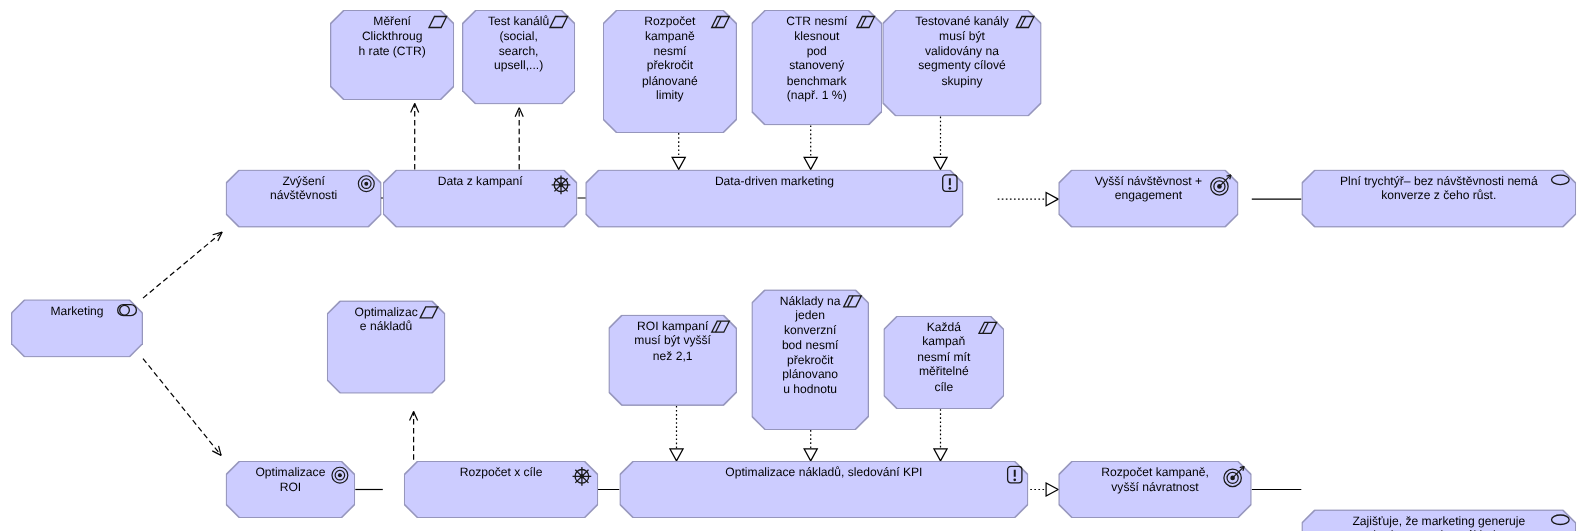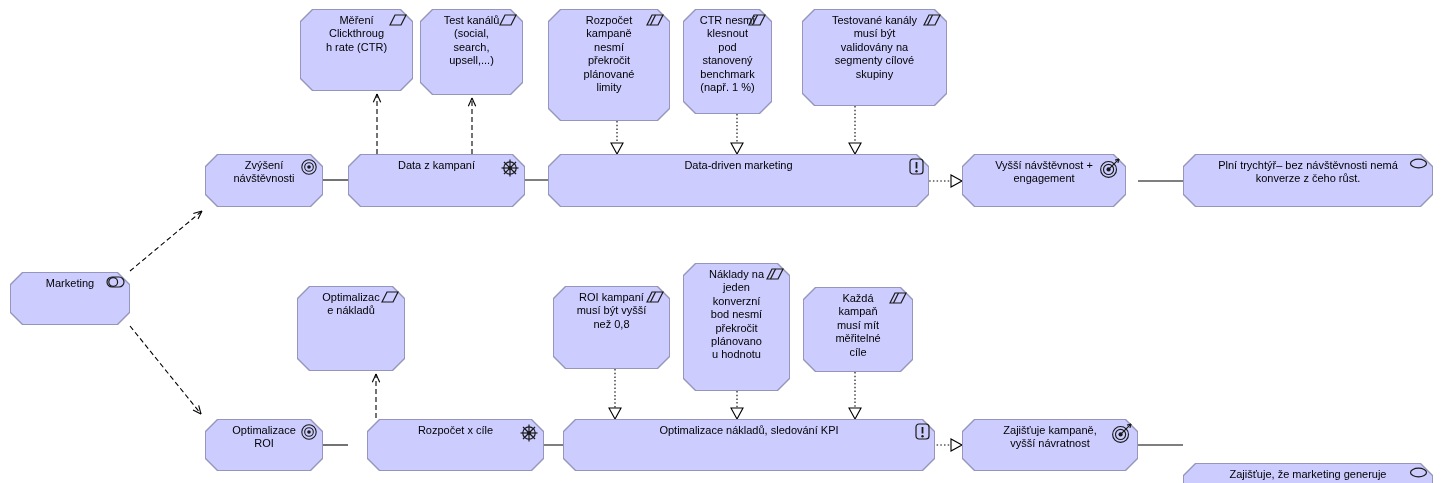--- a/index.html
+++ b/index.html
@@ -126,21 +126,21 @@
 kampaně
 nesmí
 překročit
 plánované
 limity</span>
       <svg class="node-icon" width="21" height="14" viewBox="0 0 21 14">
         <path d="M3,12 L8,2 L19,2 L14,12 Z" stroke="#1a1a1a" fill="none" stroke-width="1.2"></path>
         <line x1="11.5" y1="2" x2="6.5" y2="12" stroke="#1a1a1a" fill="none" stroke-width="1.2"></line>
       </svg>
     </div>
-    <div class="node" style="left: 683px; top: 9px; width: 89px; height: 105px;">
+    <div class="node" style="left: 683px; top: 9px; width: 119px; height: 105px;">
       <div class="node-border" style="background: rgb(150, 150, 188);"></div>
       <div class="node-fill" style="background: rgb(204, 204, 255);"></div>
       <span class="node-label">CTR nesmí
 klesnout
 pod
 stanovený
 benchmark
 (např. 1 %)</span>
       <svg class="node-icon" width="21" height="14" viewBox="0 0 21 14">
         <path d="M3,12 L8,2 L19,2 L14,12 Z" stroke="#1a1a1a" fill="none" stroke-width="1.2"></path>
@@ -153,21 +153,21 @@
       <span class="node-label">Testované kanály
 musí být
 validovány na
 segmenty cílové
 skupiny</span>
       <svg class="node-icon" width="21" height="14" viewBox="0 0 21 14">
         <path d="M3,12 L8,2 L19,2 L14,12 Z" stroke="#1a1a1a" fill="none" stroke-width="1.2"></path>
         <line x1="11.5" y1="2" x2="6.5" y2="12" stroke="#1a1a1a" fill="none" stroke-width="1.2"></line>
       </svg>
     </div>
-    <div class="node" style="left: 205px; top: 154px; width: 118px; height: 53px;">
+    <div class="node" style="left: 205px; top: 154px; width: 118px; height: 53px; padding-left: 24px;">
       <div class="node-border" style="background: rgb(150, 150, 188);"></div>
       <div class="node-fill" style="background: rgb(204, 204, 255);"></div>
       <span class="node-label">Zvýšení
 návštěvnosti</span>
       <svg class="node-icon" width="18" height="18" viewBox="0 0 20 20">
         <circle cx="10" cy="10" r="8" stroke="#1a1a1a" fill="none" stroke-width="1.2"></circle>
         <circle cx="10" cy="10" r="4.8" stroke="#1a1a1a" fill="none" stroke-width="1.2"></circle>
         <circle cx="10" cy="10" r="2" fill="#1a1a1a"></circle>
       </svg>
     </div>
@@ -179,21 +179,21 @@
         <circle cx="10" cy="10" r="6.2" stroke="#1a1a1a" fill="none" stroke-width="1.2"></circle>
         <g stroke="#1a1a1a" stroke-width="1.2">
           <line x1="10" y1="1.5" x2="10" y2="18.5"></line>
           <line x1="1.5" y1="10" x2="18.5" y2="10"></line>
           <line x1="4" y1="4" x2="16" y2="16"></line>
           <line x1="16" y1="4" x2="4" y2="16"></line>
         </g>
         <circle cx="10" cy="10" r="2" fill="#1a1a1a"></circle>
       </svg>
     </div>
-    <div class="node" style="left: 548px; top: 154px; width: 344px; height: 53px; padding-left: 37px;">
+    <div class="node" style="left: 532px; top: 154px; width: 344px; height: 53px;">
       <div class="node-border" style="background: rgb(150, 150, 188);"></div>
       <div class="node-fill" style="background: rgb(204, 204, 255);"></div>
       <span class="node-label">Data-driven marketing</span>
       <svg class="node-icon" width="15" height="17" viewBox="0 0 15 17">
         <rect x="1" y="1" width="13" height="15" rx="3" stroke="#1a1a1a" fill="none" stroke-width="1.2"></rect>
         <line x1="7.5" y1="4" x2="7.5" y2="10.5" stroke="#1a1a1a" stroke-width="1.8"></line>
         <circle cx="7.5" cy="13.2" r="1.2" fill="#1a1a1a"></circle>
       </svg>
     </div>
     <div class="node" style="left: 962px; top: 154px; width: 164px; height: 53px;">
@@ -220,35 +220,35 @@
     </div>
     <div class="node" style="left: 10px; top: 272px; width: 120px; height: 53px;">
       <div class="node-border" style="background: rgb(150, 150, 188);"></div>
       <div class="node-fill" style="background: rgb(204, 204, 255);"></div>
       <span class="node-label">Marketing</span>
       <svg class="node-icon" width="19" height="12" viewBox="0 0 19 12">
         <rect x="1" y="1" width="17" height="10" rx="5" stroke="#1a1a1a" fill="none" stroke-width="1.2"></rect>
         <circle cx="7.2" cy="6" r="4.4" stroke="#1a1a1a" fill="none" stroke-width="1.2"></circle>
       </svg>
     </div>
-    <div class="node" style="left: 297px; top: 286px; width: 108px; height: 85px;">
+    <div class="node" style="left: 297px; top: 273px; width: 108px; height: 85px;">
       <div class="node-border" style="background: rgb(150, 150, 188);"></div>
       <div class="node-fill" style="background: rgb(204, 204, 255);"></div>
       <span class="node-label">Optimalizac
 e nákladů</span>
       <svg class="node-icon" width="21" height="14" viewBox="0 0 21 14">
         <path d="M3,12 L8,2 L19,2 L14,12 Z" stroke="#1a1a1a" fill="none" stroke-width="1.2"></path>
       </svg>
     </div>
     <div class="node" style="left: 553px; top: 286px; width: 117px; height: 83px;">
       <div class="node-border" style="background: rgb(150, 150, 188);"></div>
       <div class="node-fill" style="background: rgb(204, 204, 255);"></div>
       <span class="node-label">ROI kampaní
 musí být vyšší
-než 0,8</span>
+než 2,1</span>
       <svg class="node-icon" width="21" height="14" viewBox="0 0 21 14">
         <path d="M3,12 L8,2 L19,2 L14,12 Z" stroke="#1a1a1a" fill="none" stroke-width="1.2"></path>
         <line x1="11.5" y1="2" x2="6.5" y2="12" stroke="#1a1a1a" fill="none" stroke-width="1.2"></line>
       </svg>
     </div>
     <div class="node" style="left: 683px; top: 263px; width: 107px; height: 128px;">
       <div class="node-border" style="background: rgb(150, 150, 188);"></div>
       <div class="node-fill" style="background: rgb(204, 204, 255);"></div>
       <span class="node-label">Náklady na
 jeden
@@ -260,21 +260,21 @@
       <svg class="node-icon" width="21" height="14" viewBox="0 0 21 14">
         <path d="M3,12 L8,2 L19,2 L14,12 Z" stroke="#1a1a1a" fill="none" stroke-width="1.2"></path>
         <line x1="11.5" y1="2" x2="6.5" y2="12" stroke="#1a1a1a" fill="none" stroke-width="1.2"></line>
       </svg>
     </div>
     <div class="node" style="left: 803px; top: 287px; width: 110px; height: 85px;">
       <div class="node-border" style="background: rgb(150, 150, 188);"></div>
       <div class="node-fill" style="background: rgb(204, 204, 255);"></div>
       <span class="node-label">Každá
 kampaň
-musí mít
+nesmí mít
 měřitelné
 cíle</span>
       <svg class="node-icon" width="21" height="14" viewBox="0 0 21 14">
         <path d="M3,12 L8,2 L19,2 L14,12 Z" stroke="#1a1a1a" fill="none" stroke-width="1.2"></path>
         <line x1="11.5" y1="2" x2="6.5" y2="12" stroke="#1a1a1a" fill="none" stroke-width="1.2"></line>
       </svg>
     </div>
     <div class="node" style="left: 205px; top: 419px; width: 118px; height: 52px;">
       <div class="node-border" style="background: rgb(150, 150, 188);"></div>
       <div class="node-fill" style="background: rgb(204, 204, 255);"></div>
@@ -307,21 +307,21 @@
       <span class="node-label">Optimalizace nákladů, sledování KPI</span>
       <svg class="node-icon" width="15" height="17" viewBox="0 0 15 17">
         <rect x="1" y="1" width="13" height="15" rx="3" stroke="#1a1a1a" fill="none" stroke-width="1.2"></rect>
         <line x1="7.5" y1="4" x2="7.5" y2="10.5" stroke="#1a1a1a" stroke-width="1.8"></line>
         <circle cx="7.5" cy="13.2" r="1.2" fill="#1a1a1a"></circle>
       </svg>
     </div>
     <div class="node" style="left: 962px; top: 419px; width: 176px; height: 52px;">
       <div class="node-border" style="background: rgb(150, 150, 188);"></div>
       <div class="node-fill" style="background: rgb(204, 204, 255);"></div>
-      <span class="node-label">Zajišťuje kampaně,
+      <span class="node-label">Rozpočet kampaně,
 vyšší návratnost</span>
       <svg class="node-icon" width="22" height="21" viewBox="0 0 23 22">
         <circle cx="10" cy="12" r="8.3" stroke="#1a1a1a" fill="none" stroke-width="1.2"></circle>
         <circle cx="10" cy="12" r="5.3" stroke="#1a1a1a" fill="none" stroke-width="1.2"></circle>
         <circle cx="10" cy="12" r="2.2" fill="#1a1a1a"></circle>
         <line x1="10" y1="12" x2="21" y2="1" stroke="#1a1a1a" stroke-width="1.2"></line>
         <path d="M21,1 L16.8,2.2 M21,1 L19.8,5.2" stroke="#1a1a1a" stroke-width="1.2" fill="none"></path>
       </svg>
     </div>
     <div class="node" style="left: 1183px; top: 419px; width: 250px; height: 52px; margin-top: 44px;">

